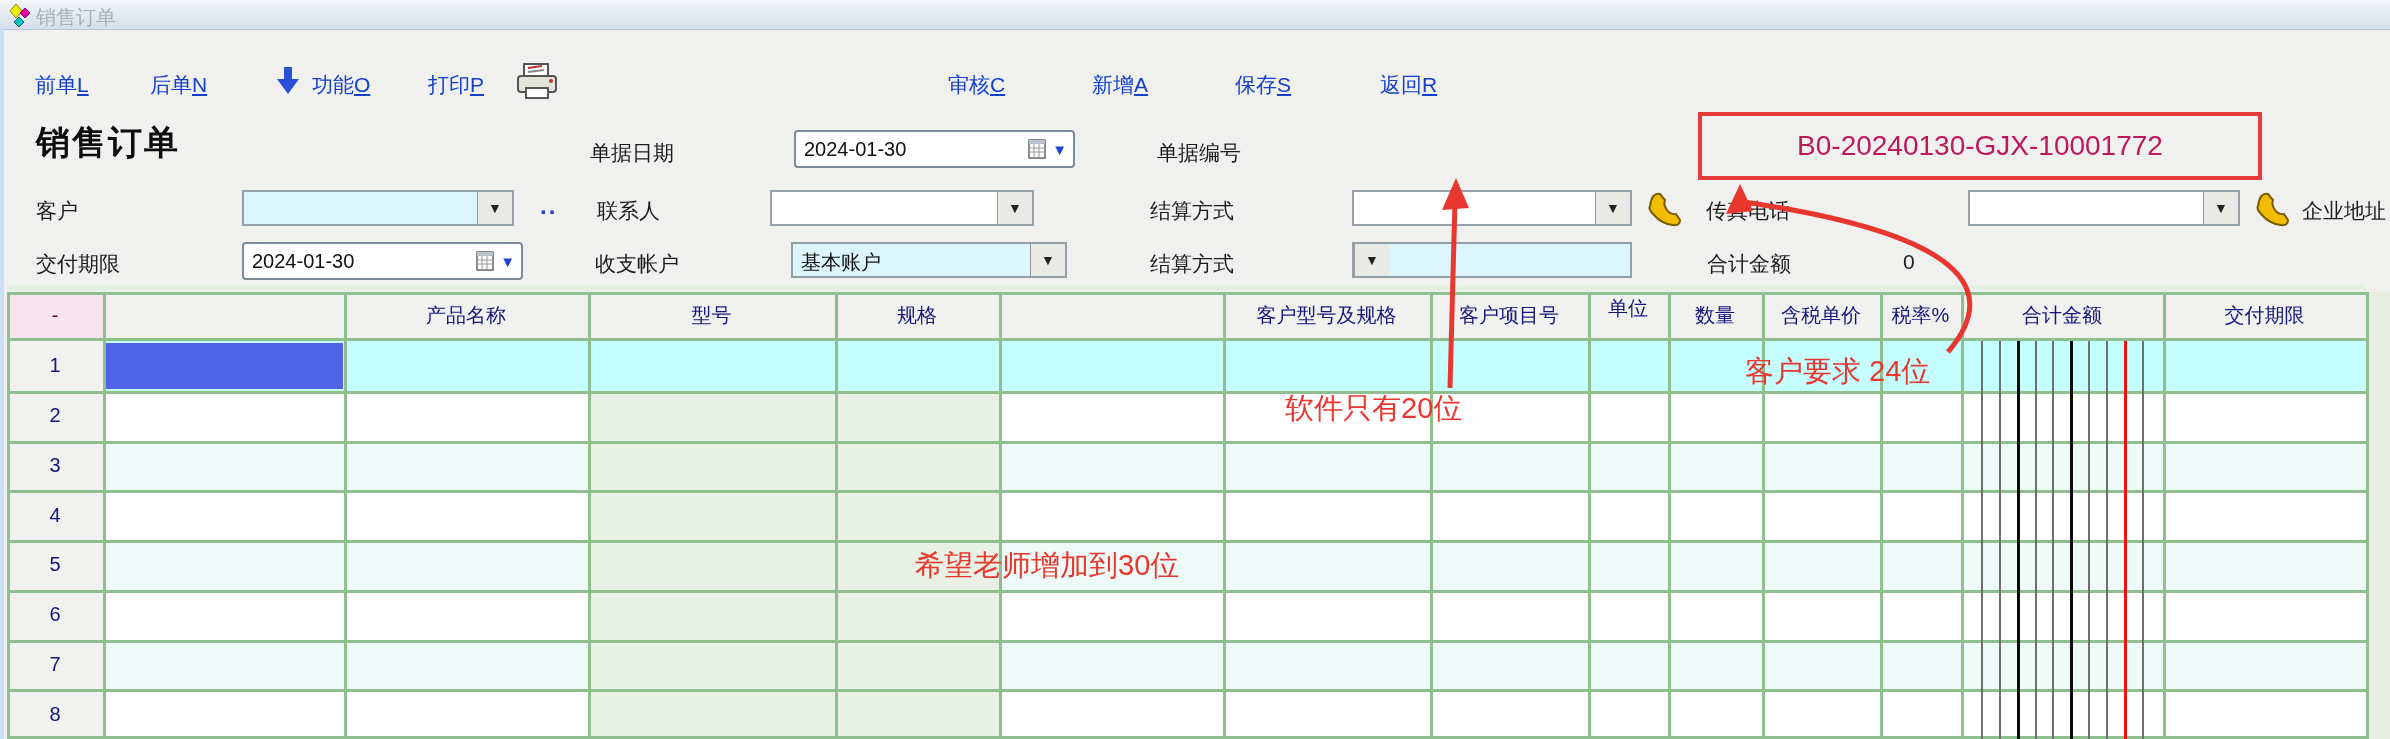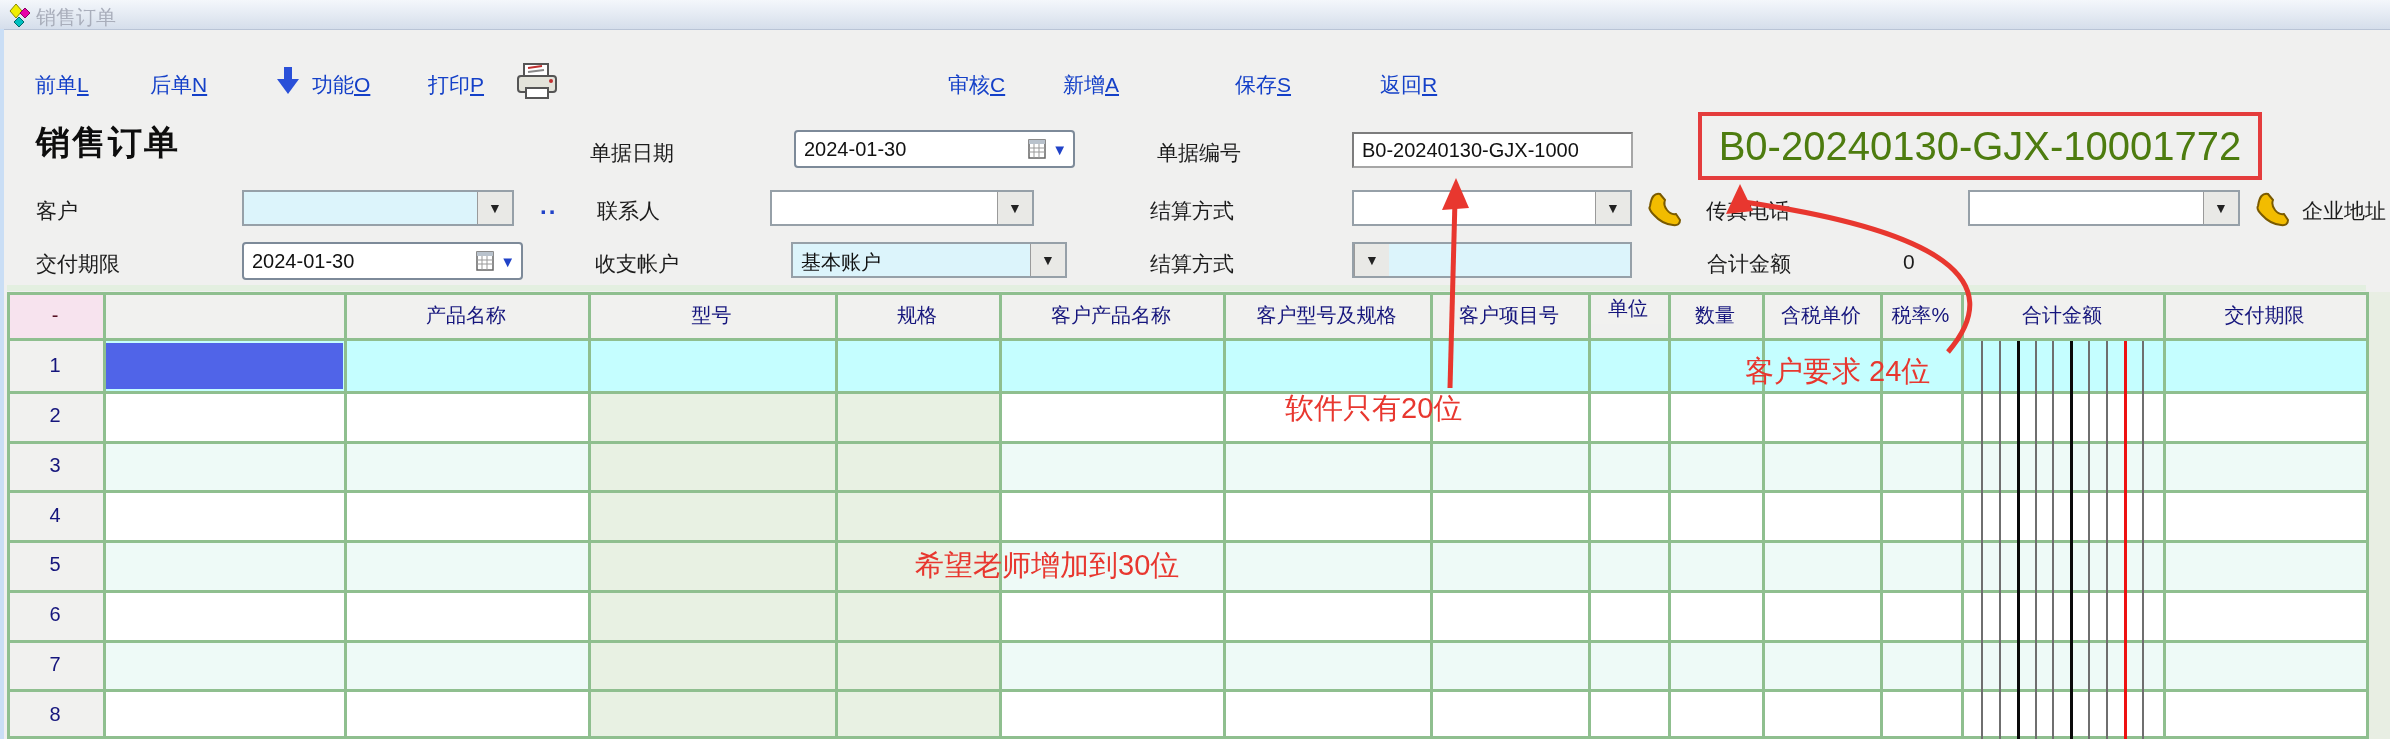--- a/index.html
+++ b/index.html
@@ -24,21 +24,21 @@
   .combo .val{flex:1;padding:5px 0 0 8px;font-size:20px;color:#111;white-space:nowrap;overflow:hidden;}
   .combo .btn{width:34px;background:#e9e9e6;border-left:1px solid #9a9a9a;display:flex;
               align-items:center;justify-content:center;font-size:14px;color:#222;}
   .dicon{display:flex;align-items:center;gap:4px;padding-right:6px;}
   .darr{color:#2143c8;font-size:15px;}
   
   #form-title{left:36px;top:120px;font-size:34px;font-weight:bold;color:#0d0d0d;letter-spacing:2px;}
   
   #redbox{left:1698px;top:112px;width:556px;height:60px;border:4px solid #e43c3c;
           display:flex;align-items:center;justify-content:center;}
-  #redbox span{font-size:40px;color:#4d7c0f;white-space:nowrap;}
+  #redbox span{font-size:28px;color:#be185d;white-space:nowrap;}
   .rednote{position:absolute;font-size:29px;color:#e8372f;white-space:nowrap;z-index:40;}
   
   #table-layer{left:0;top:0;width:2390px;height:739px;}
   .stripe,.gline,.hcell,.rnum,.cl{position:absolute;box-sizing:border-box;}
   .hcell{display:flex;align-items:center;justify-content:center;font-size:20px;
          color:#15157c;background:#f1f1ef;}
   .rnum{display:flex;align-items:center;justify-content:center;font-size:20px;color:#15157c;background:#f1f1ef;}
   #svg-overlay{left:0;top:0;z-index:50;pointer-events:none;}
   .dots{position:absolute;color:#2143c8;font-size:24px;font-weight:bold;letter-spacing:2px;}
 </style>
@@ -67,21 +67,21 @@
   <div class="tbtn" style="left:428px"><span>打印</span><u>P</u></div>
   <svg class="abs" style="left:514px;top:62px" width="46" height="40" viewBox="0 0 46 40">
     <rect x="10" y="2" width="24" height="12" fill="#ffffff" stroke="#555" stroke-width="2"></rect>
     <line x1="14" y1="6" x2="28" y2="4" stroke="#c03030" stroke-width="2"></line>
     <line x1="14" y1="10" x2="30" y2="8" stroke="#888" stroke-width="2"></line>
     <rect x="4" y="14" width="38" height="16" rx="3" fill="#e3e3da" stroke="#555" stroke-width="2"></rect>
     <rect x="12" y="26" width="22" height="10" fill="#fff" stroke="#555" stroke-width="2"></rect>
     <circle cx="37" cy="19" r="2" fill="#c03030"></circle>
   </svg>
   <div class="tbtn" style="left:948px"><span>审核</span><u>C</u></div>
-  <div class="tbtn" style="left:1063px"><span>新增</span><u>A</u></div>
+  <div class="tbtn" style="left:1092px"><span>新增</span><u>A</u></div>
   <div class="tbtn" style="left:1235px"><span>保存</span><u>S</u></div>
   <div class="tbtn" style="left:1380px"><span>返回</span><u>R</u></div>
 
   <div class="abs" id="form-title">销售订单</div>
 
   <div class="lbl" style="left:590px;top:139px">单据日期</div>
   <div class="field" style="left:794px;top:130px;width:281px;height:38px">
     <span class="val">2024-01-30</span>
     <span class="dicon">
       <svg width="20" height="22" viewBox="0 0 20 22">
@@ -89,23 +89,20 @@
           <rect x="1" y="2" width="16" height="4" fill="#b9c2cc"></rect>
           <line x1="1" y1="10" x2="17" y2="10" stroke="#999"></line>
           <line x1="1" y1="14" x2="17" y2="14" stroke="#999"></line>
           <line x1="6" y1="6" x2="6" y2="20" stroke="#999"></line>
           <line x1="11" y1="6" x2="11" y2="20" stroke="#999"></line>
         </svg>
       <span class="darr">▼</span>
     </span>
   </div>
   <div class="lbl" style="left:1157px;top:139px">单据编号</div>
-  <div class="field" style="left:1352px;top:132px;width:281px;height:36px;border-radius:0;border-color:#a6a6a6;border-top-color:#7d7d7d;border-left-color:#7d7d7d">
-    <span class="val">B0-20240130-GJX-1000</span>
-  </div>
   <div class="abs" id="redbox">
     <span>B0-20240130-GJX-10001772</span>
   </div>
 
   <div class="lbl" style="left:36px;top:197px">客户</div>
   <div class="combo cyan" style="left:242px;top:190px;width:272px;height:36px">
     <span class="val"></span>
     <span class="btn">▼</span>
   </div>
   <div class="dots" style="left:540px;top:192px">..</div>
@@ -178,21 +175,20 @@
       <div class="rnum" style="left: 7px; top: 540px; width: 96px; height: 49.75px;">5</div>
       <div class="rnum" style="left: 7px; top: 589.75px; width: 96px; height: 49.75px;">6</div>
       <div class="rnum" style="left: 7px; top: 639.5px; width: 96px; height: 49.75px;">7</div>
       <div class="rnum" style="left: 7px; top: 689.25px; width: 96px; height: 49.75px;">8</div>
       <div class="stripe" style="left: 2366px; top: 292px; width: 24px; height: 447px; background: rgb(232, 238, 227);"></div>
       <div class="hcell" style="left: 7px; top: 292px; width: 96px; height: 46px; background: rgb(247, 227, 238); color: rgb(85, 17, 34);">-</div>
       <div class="hcell" style="left: 103px; top: 292px; width: 241px; height: 46px;"></div>
       <div class="hcell" style="left: 344px; top: 292px; width: 244px; height: 46px;">产品名称</div>
       <div class="hcell" style="left: 588px; top: 292px; width: 247px; height: 46px;">型号</div>
       <div class="hcell" style="left: 835px; top: 292px; width: 164px; height: 46px; border-radius: 8px;">规格</div>
-      <div class="hcell" style="left: 999px; top: 292px; width: 224px; height: 46px;">客户产品名称</div>
       <div class="hcell" style="left: 1223px; top: 292px; width: 207px; height: 46px;">客户型号及规格</div>
       <div class="hcell" style="left: 1430px; top: 292px; width: 158px; height: 46px;">客户项目号</div>
       <div class="hcell" style="left: 1588px; top: 292px; width: 80px; height: 32px;">单位</div>
       <div class="hcell" style="left: 1668px; top: 292px; width: 94px; height: 46px;">数量</div>
       <div class="hcell" style="left: 1762px; top: 292px; width: 118px; height: 46px;">含税单价</div>
       <div class="hcell" style="left: 1880px; top: 292px; width: 81px; height: 46px;">税率%</div>
       <div class="hcell" style="left: 1961px; top: 292px; width: 202px; height: 46px;">合计金额</div>
       <div class="hcell" style="left: 2163px; top: 292px; width: 203px; height: 46px;">交付期限</div>
       <div class="gline" style="left: 7px; top: 292px; width: 2362px; height: 3px; background: rgb(143, 191, 143);"></div>
       <div class="gline" style="left: 7px; top: 338px; width: 2362px; height: 3px; background: rgb(143, 191, 143);"></div>

